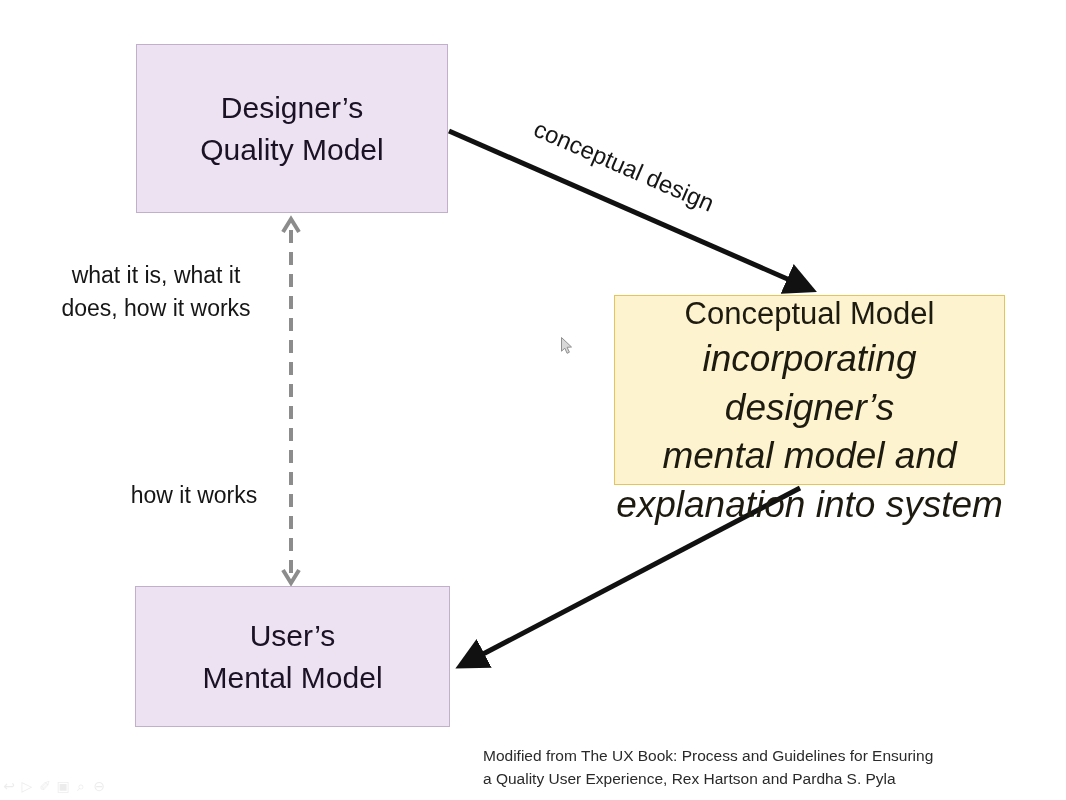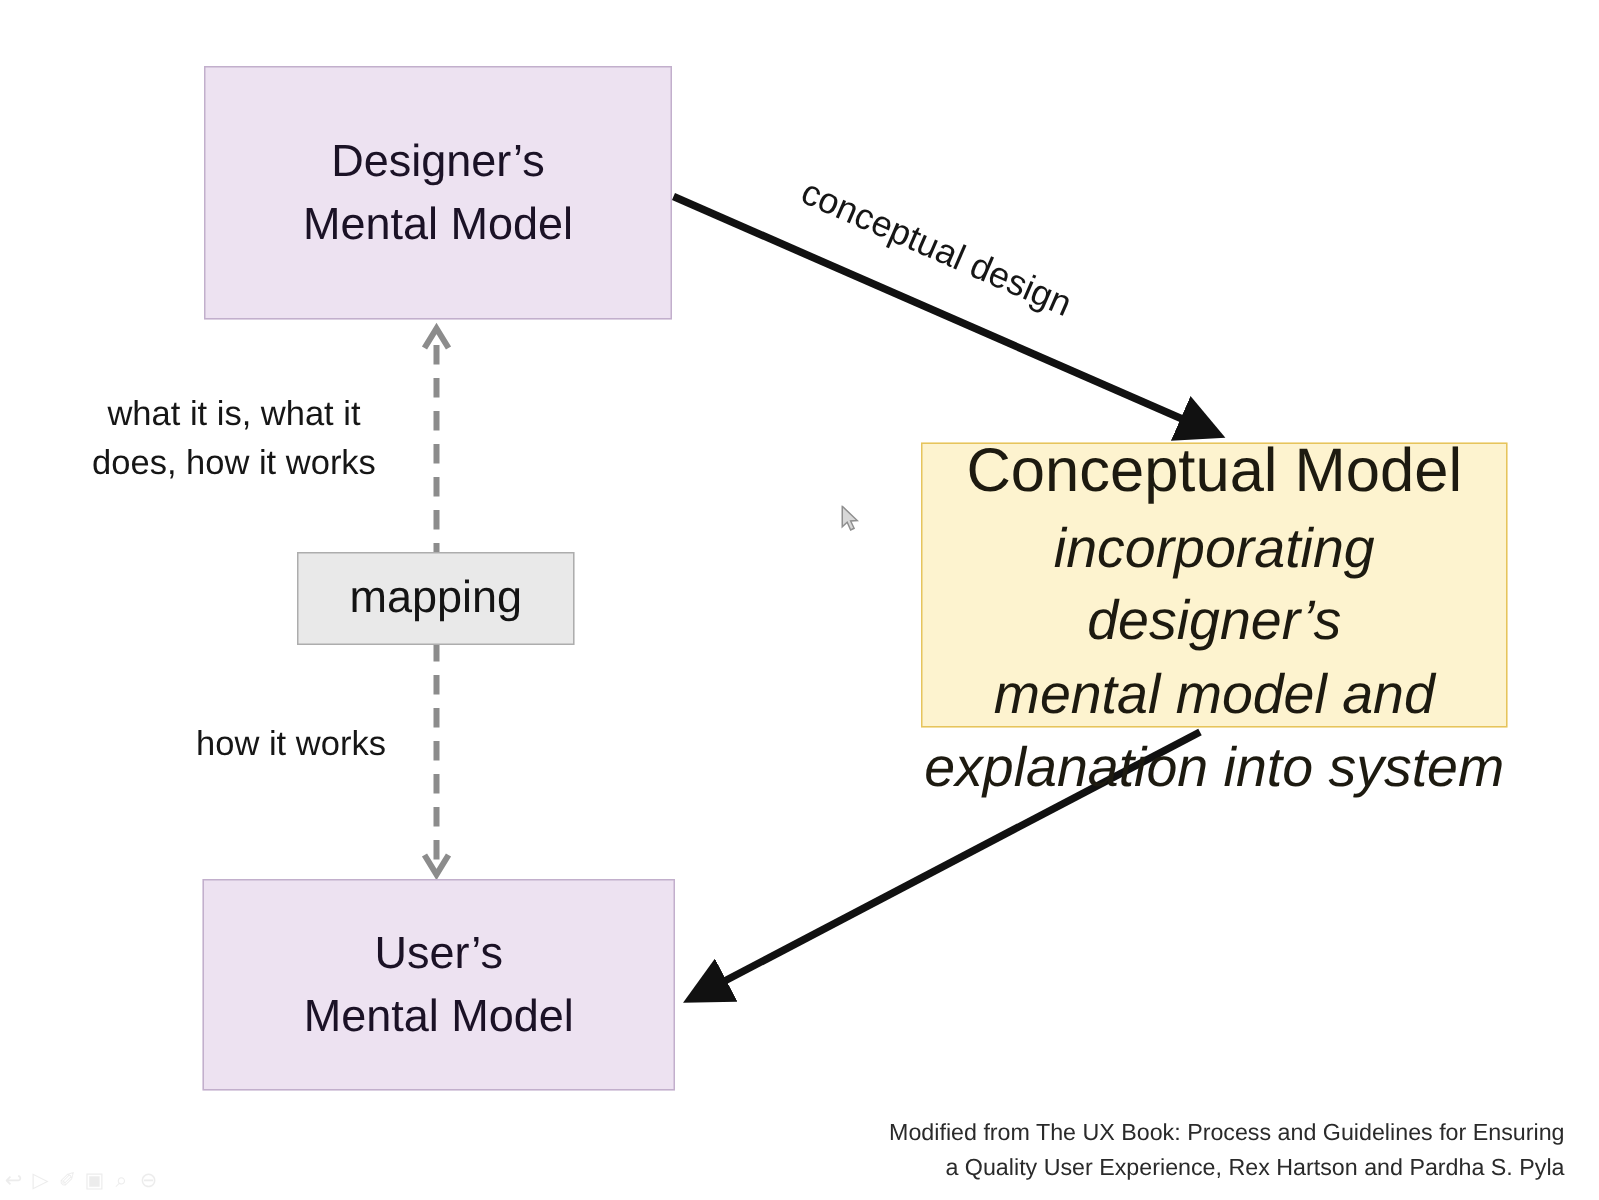--- a/index.html
+++ b/index.html
@@ -33,21 +33,21 @@
     border: 1px solid var(--node-purple-border, #C2AFCC);
     color: #1b1226;
     font-size: 30px;
     line-height: 1.4;
   }
   .node-yellow {
     background: var(--node-yellow-fill, #FDF3CF);
     border: 1.5px solid var(--node-yellow-border, #E6C45C);
     color: #1d1a10;
   }
-  .node-yellow .title { font-size: 41px; line-height: 1.35; margin-top: 43px; }
+  .node-yellow .title { font-size: 31px; line-height: 1.35; margin-top: 43px; }
   .node-yellow .body  { font-size: 37px; line-height: 1.32; font-style: italic; }
   .node-gray {
     background: var(--node-gray-fill, #E9E9E9);
     border: 1px solid var(--node-gray-border, #ADADAD);
     color: #141414;
     font-size: 30px;
   }
   #designer-box   { left: 136px; top: 44px;  width: 312px; height: 169px; }
   #conceptual-box { left: 614px; top: 295px; width: 391px; height: 190px; }
   #user-box       { left: 135px; top: 586px; width: 315px; height: 141px; }
@@ -72,21 +72,20 @@
     z-index: 1;
   }
   #attribution {
     position: absolute;
     left: 483px; top: 744px;
     width: 560px;
     z-index: 2;
     font-size: 15.5px;
     line-height: 1.5;
     color: #2a2a2a;
-    text-align: right;
   }
   #cursor {
     position: absolute;
     left: 560px; top: 337px;
     z-index: 3;
   }
   #ghost-toolbar {
     position: absolute;
     left: 2px; top: 778px;
     z-index: 3;
@@ -117,38 +116,35 @@
     </defs>
     <line x1="449" y1="131" x2="808" y2="288" stroke="#111111" stroke-width="5" marker-end="url(#head-black)"></line>
     <line x1="800" y1="488" x2="464" y2="664" stroke="#111111" stroke-width="5" marker-end="url(#head-black)"></line>
     <line x1="291" y1="230" x2="291" y2="573" stroke="#8C8C8C" stroke-width="4" stroke-dasharray="13 9"></line>
     <polyline points="283,232 291,219 299,232" fill="none" stroke="#8C8C8C" stroke-width="4"></polyline>
     <polyline points="283,570 291,583 299,570" fill="none" stroke="#8C8C8C" stroke-width="4"></polyline>
   </svg>
 
   <div id="designer-box" class="node node-purple">
     <span class="pre">Designer’s
-Mental Model</span>
+Quality Model</span>
   </div>
 
   <div id="conceptual-box" class="node node-yellow">
     <span class="title">Conceptual Model</span>
     <span class="body pre">incorporating designer’s
 mental model and
 explanation into system</span>
   </div>
 
   <div id="user-box" class="node node-purple">
     <span class="pre">User’s
 Mental Model</span>
   </div>
 
-  <div id="mapping-box" class="node node-gray">
-    <span>mapping</span>
-  </div>
 
   <div id="label-conceptual-design" class="edge-label">conceptual design</div>
 
   <div id="label-mapping-bottom" class="edge-label">how it works</div>
 
   <div id="label-mapping-top" class="edge-label pre">what it is, what it
 does, how it works</div>
 
   <div id="attribution" class="pre">Modified from The UX Book: Process and Guidelines for Ensuring
 a Quality User Experience, Rex Hartson and Pardha S. Pyla</div>

